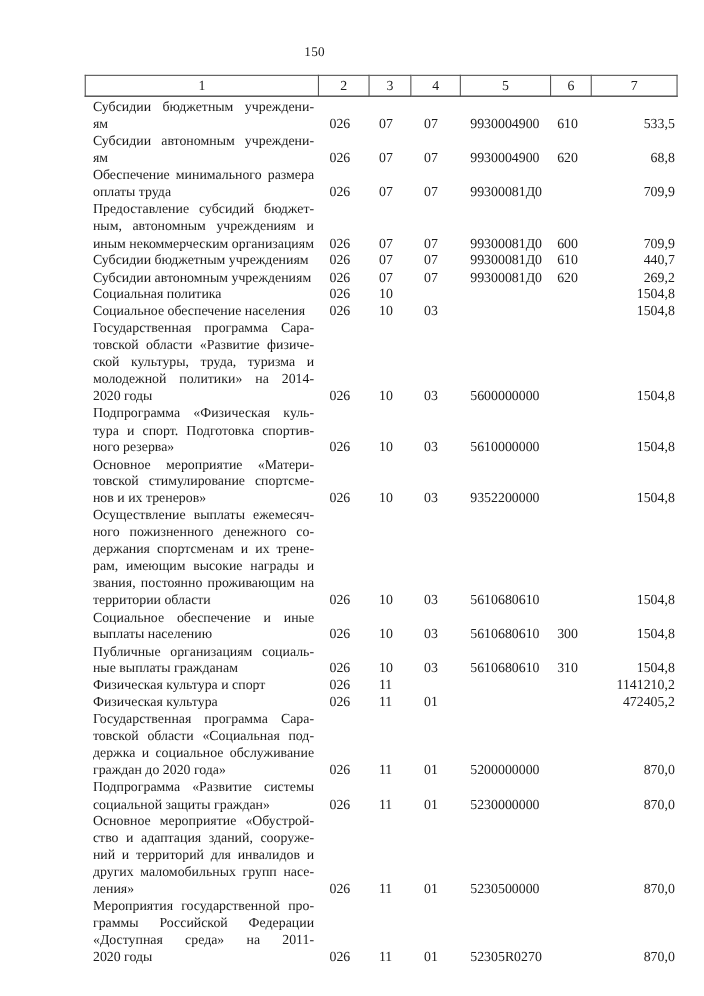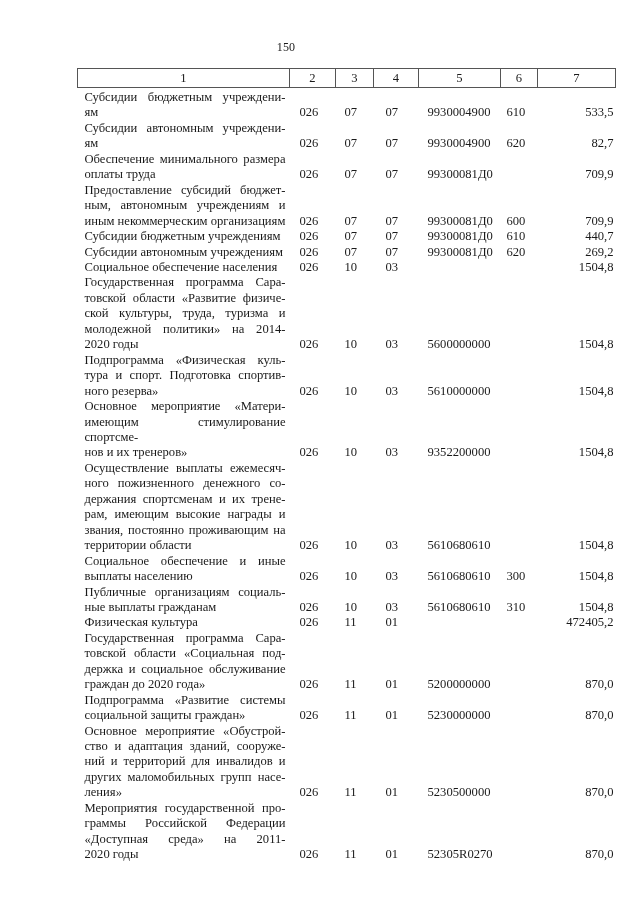--- a/index.html
+++ b/index.html
@@ -88,21 +88,21 @@
       <tr>
         <td class="name">
           <span class="l">Субсидии автономным учреждени-</span>
           <span class="l last">ям</span>
         </td>
         <td class="code c2">026</td>
         <td class="code c3">07</td>
         <td class="code c4">07</td>
         <td class="code c5">9930004900</td>
         <td class="code c6">620</td>
-        <td class="code c7">82,7</td>
+        <td class="code c7">68,8</td>
       </tr>
       <tr>
         <td class="name">
           <span class="l">Обеспечение минимального размера</span>
           <span class="l last">оплаты труда</span>
         </td>
         <td class="code c2">026</td>
         <td class="code c3">07</td>
         <td class="code c4">07</td>
         <td class="code c5">99300081Д0</td>
@@ -136,20 +136,31 @@
       <tr>
         <td class="name">
           <span class="l last">Субсидии автономным учреждениям</span>
         </td>
         <td class="code c2">026</td>
         <td class="code c3">07</td>
         <td class="code c4">07</td>
         <td class="code c5">99300081Д0</td>
         <td class="code c6">620</td>
         <td class="code c7">269,2</td>
+      </tr>
+      <tr>
+        <td class="name">
+          <span class="l last">Социальная политика</span>
+        </td>
+        <td class="code c2">026</td>
+        <td class="code c3">10</td>
+        <td class="code c4"></td>
+        <td class="code c5"></td>
+        <td class="code c6"></td>
+        <td class="code c7">1504,8</td>
       </tr>
       <tr>
         <td class="name">
           <span class="l last">Социальное обеспечение населения</span>
         </td>
         <td class="code c2">026</td>
         <td class="code c3">10</td>
         <td class="code c4">03</td>
         <td class="code c5"></td>
         <td class="code c6"></td>
@@ -179,21 +190,21 @@
         <td class="code c2">026</td>
         <td class="code c3">10</td>
         <td class="code c4">03</td>
         <td class="code c5">5610000000</td>
         <td class="code c6"></td>
         <td class="code c7">1504,8</td>
       </tr>
       <tr>
         <td class="name">
           <span class="l">Основное мероприятие «Матери-</span>
-          <span class="l">имеющим стимулирование спортсме-</span>
+          <span class="l">товской стимулирование спортсме-</span>
           <span class="l last">нов и их тренеров»</span>
         </td>
         <td class="code c2">026</td>
         <td class="code c3">10</td>
         <td class="code c4">03</td>
         <td class="code c5">9352200000</td>
         <td class="code c6"></td>
         <td class="code c7">1504,8</td>
       </tr>
       <tr>
@@ -231,20 +242,31 @@
         </td>
         <td class="code c2">026</td>
         <td class="code c3">10</td>
         <td class="code c4">03</td>
         <td class="code c5">5610680610</td>
         <td class="code c6">310</td>
         <td class="code c7">1504,8</td>
       </tr>
       <tr>
         <td class="name">
+          <span class="l last">Физическая культура и спорт</span>
+        </td>
+        <td class="code c2">026</td>
+        <td class="code c3">11</td>
+        <td class="code c4"></td>
+        <td class="code c5"></td>
+        <td class="code c6"></td>
+        <td class="code c7">1141210,2</td>
+      </tr>
+      <tr>
+        <td class="name">
           <span class="l last">Физическая культура</span>
         </td>
         <td class="code c2">026</td>
         <td class="code c3">11</td>
         <td class="code c4">01</td>
         <td class="code c5"></td>
         <td class="code c6"></td>
         <td class="code c7">472405,2</td>
       </tr>
       <tr>

